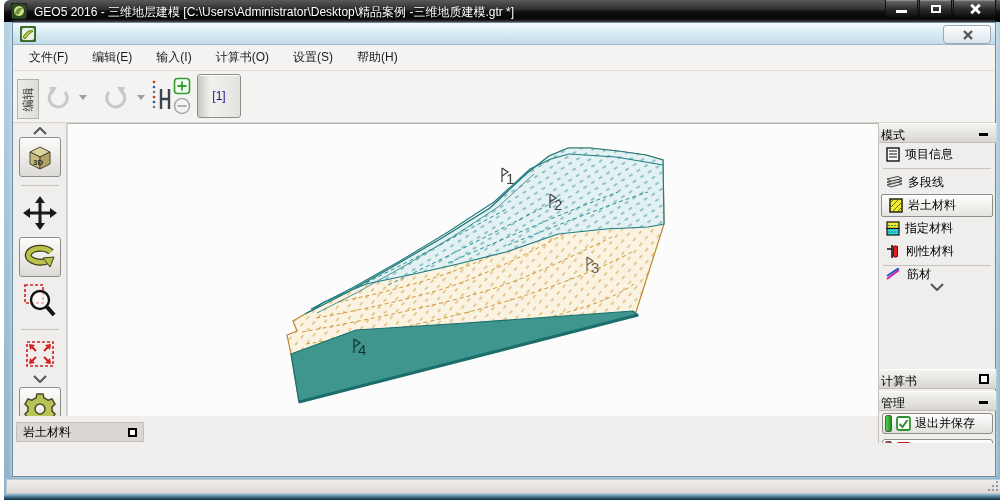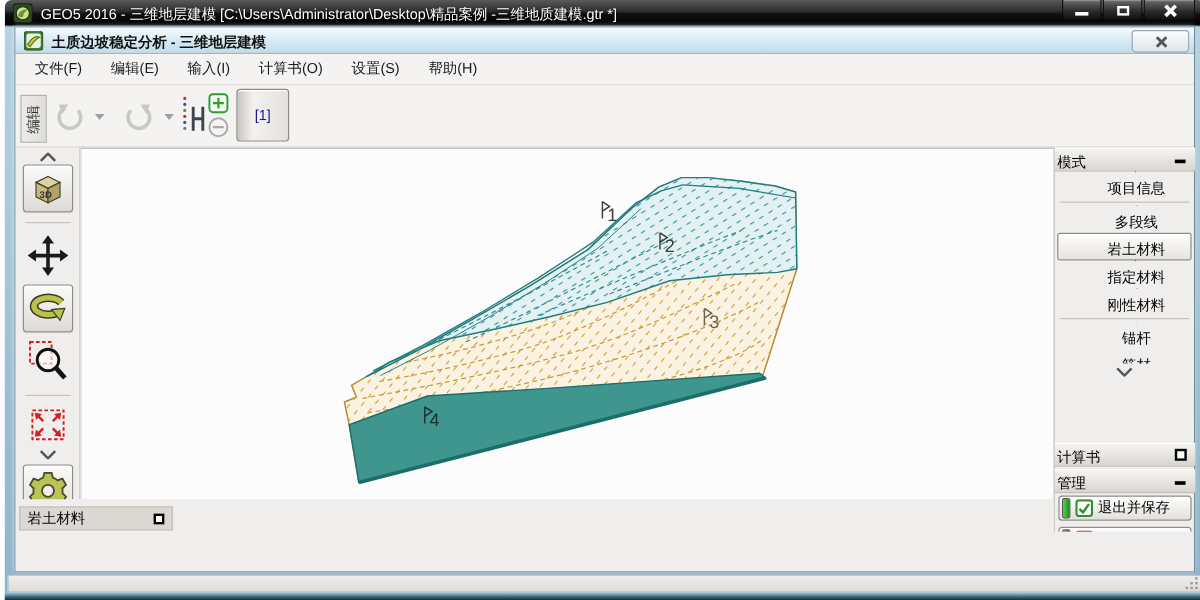--- a/index.html
+++ b/index.html
@@ -86,21 +86,21 @@
 
   
   #rightpanel { position:absolute; left:865px; top:100px; width:117px; height:320px;
     background:#f0eeec; border-left:1px solid #c6c3be; }
   .p-header { position:relative; width:117px; height:20px;
     background:linear-gradient(180deg,#f5f4f2,#d9d6d1); border-top:1px solid #fff;
     border-bottom:1px solid #c2bfba; padding:3px 0 0 2px; font-size:12px; }
   .hdr-min { position:absolute; right:8px; top:9px; width:9px; height:3px; background:#000; }
   .hdr-box { position:absolute; right:7px; top:4px; width:10px; height:10px; border:2px solid #000; background:#fff; }
   .p-item { position:relative; height:23px; display:flex; align-items:center; gap:5px;
-    padding-left:20px; font-size:12px; white-space:nowrap;flex-direction:column; }
+    padding-left:7px; font-size:12px; white-space:nowrap; }
   .p-item.selected { border:1px solid #8f8d89; border-radius:2px; margin:0 2px;
     background:linear-gradient(180deg,#fdfdfc,#e6e4e0); box-shadow:inset 0 1px 0 #fff; }
   .p-sep { margin:2px 4px; border-top:1px solid #c6c3be; height:0; }
   .p-chev { position:relative; height:12px; text-align:center; }
   #report-hdr { position:absolute; top:246px; width:117px; }
   #manage-hdr { position:absolute; top:268px; width:117px; }
   .exit-btn { position:absolute; left:3px; width:111px; height:21px;
     background:linear-gradient(180deg,#fefefe,#e2e0dc); border:1px solid #8f8d89;
     border-radius:3px; display:flex; align-items:center; gap:4px; font-size:12px;
     overflow:hidden; padding-left:2px; }
@@ -154,21 +154,20 @@
   </div>
 
   <div id="inner">
 
     <div id="inner-titlebar">
       <svg id="inner-icon" viewBox="0 0 16 16">
         <rect x="0" y="0" width="16" height="16" rx="3" fill="#3f7a35" stroke="#2a5222"></rect>
         <rect x="2" y="2" width="12" height="12" rx="2" fill="#e8f2e4"></rect>
         <path d="M3,11 Q8,3 13,5 Q9,7 5,13 Z" fill="#b9cc3e" stroke="#5d7a1e"></path>
       </svg>
-      <div id="inner-title">土质边坡稳定分析 - 三维地层建模</div>
       <div id="inner-close">
         <svg width="12" height="12" viewBox="0 0 12 12">
           <path d="M2,2 L10,10 M10,2 L2,10" stroke="#555" stroke-width="2.4"></path>
         </svg>
       </div>
     </div>
 
     <div id="menubar">
       <span class="menu-item">文件(F)</span>
       <span class="menu-item">编辑(E)</span>
@@ -363,27 +362,20 @@
         <span>指定材料</span>
       </div>
       <div class="p-item">
         <svg width="15" height="15" viewBox="0 0 15 15">
           <path d="M1,5 H6 V1 M6,5 V14" fill="none" stroke="#111" stroke-width="1.6"></path>
           <rect x="7.5" y="2" width="4" height="11" rx="1" fill="#e02020" stroke="#700"></rect>
         </svg>
         <span>刚性材料</span>
       </div>
       <div class="p-sep"></div>
-      <div class="p-item">
-        <svg width="16" height="14" viewBox="0 0 16 14">
-          <path d="M1,12 L13,3 M1,9 L13,0.5" stroke="#2050c0" stroke-width="1.8"></path>
-          <path d="M9,2 L15,7" stroke="#c02020" stroke-width="1.6"></path>
-        </svg>
-        <span>锚杆</span>
-      </div>
       <div class="p-item" style="height:12px; overflow:hidden">
         <svg width="16" height="12" viewBox="0 0 16 12">
           <path d="M1,11 L13,2" stroke="#d020a0" stroke-width="1.8"></path>
           <path d="M1,8 L13,0" stroke="#2050c0" stroke-width="1.8"></path>
         </svg>
         <span>筋材</span>
       </div>
       <div class="p-chev">
         <svg width="14" height="8" viewBox="0 0 14 8">
           <path d="M1,1 L7,7 L13,1" fill="none" stroke="#555" stroke-width="2"></path>

